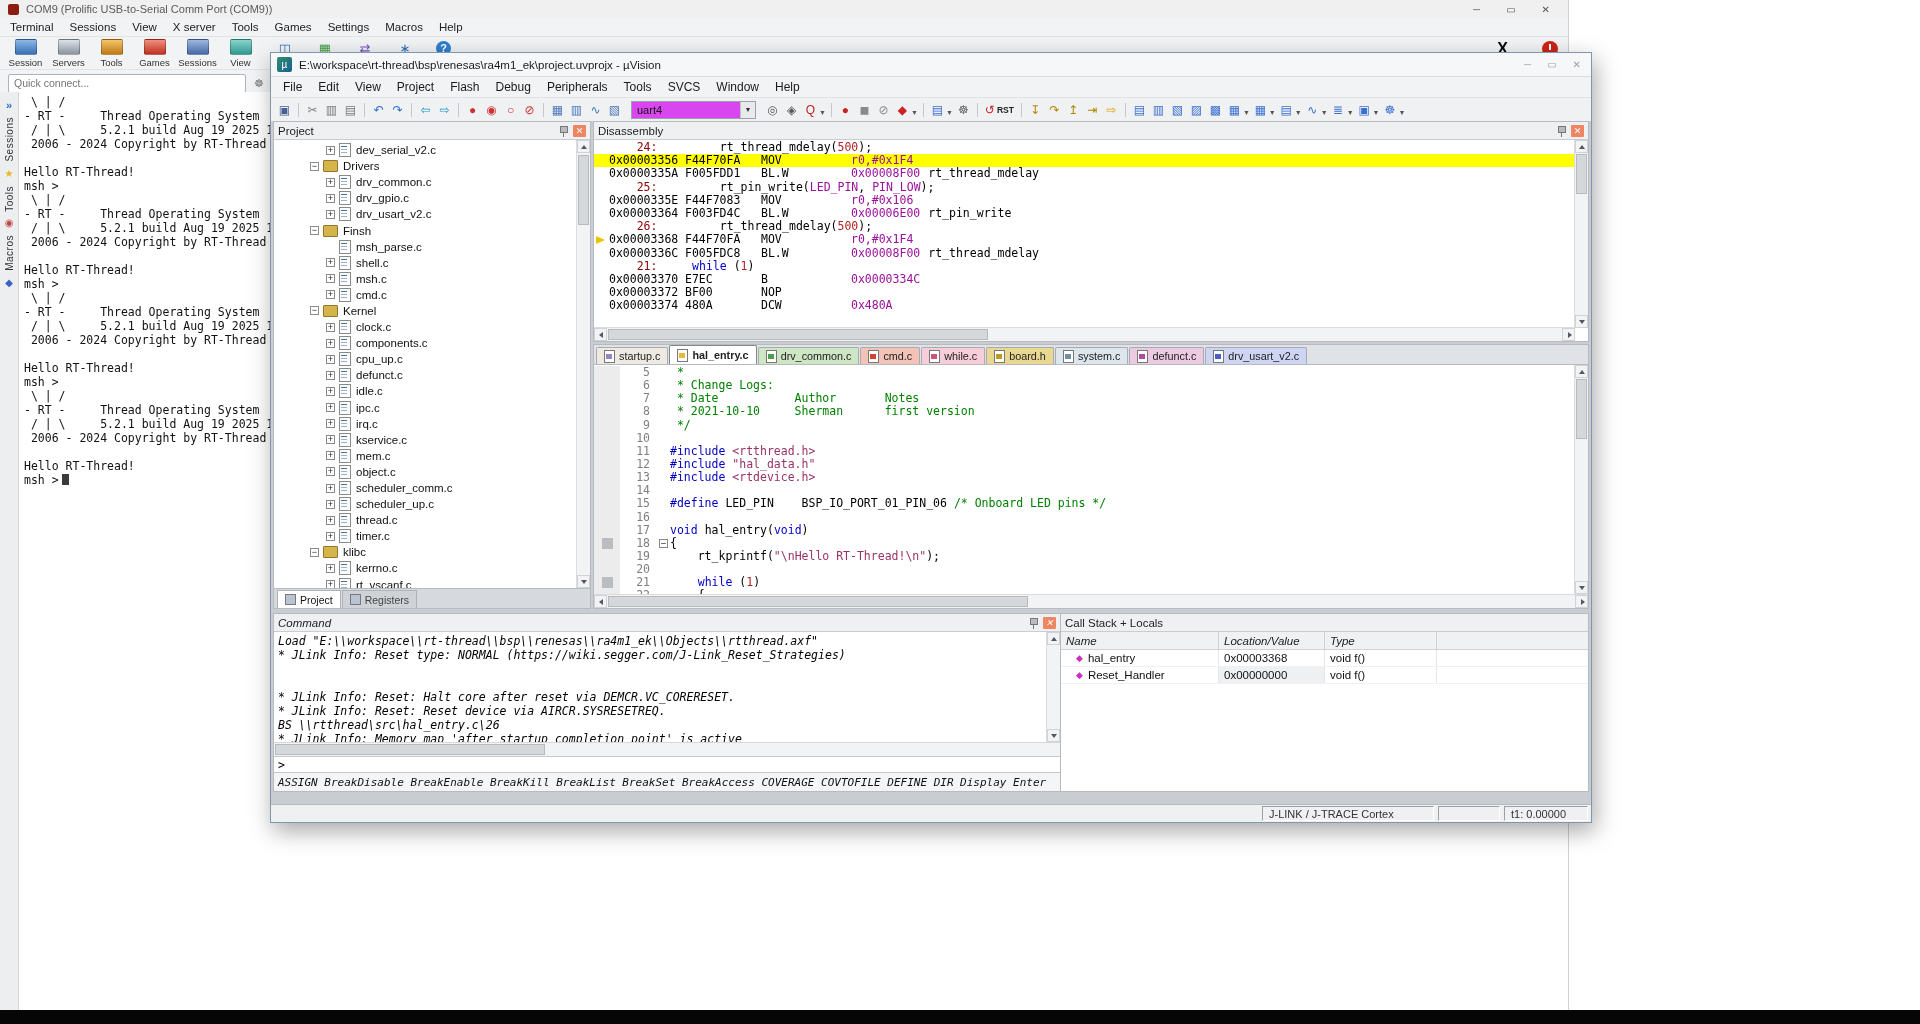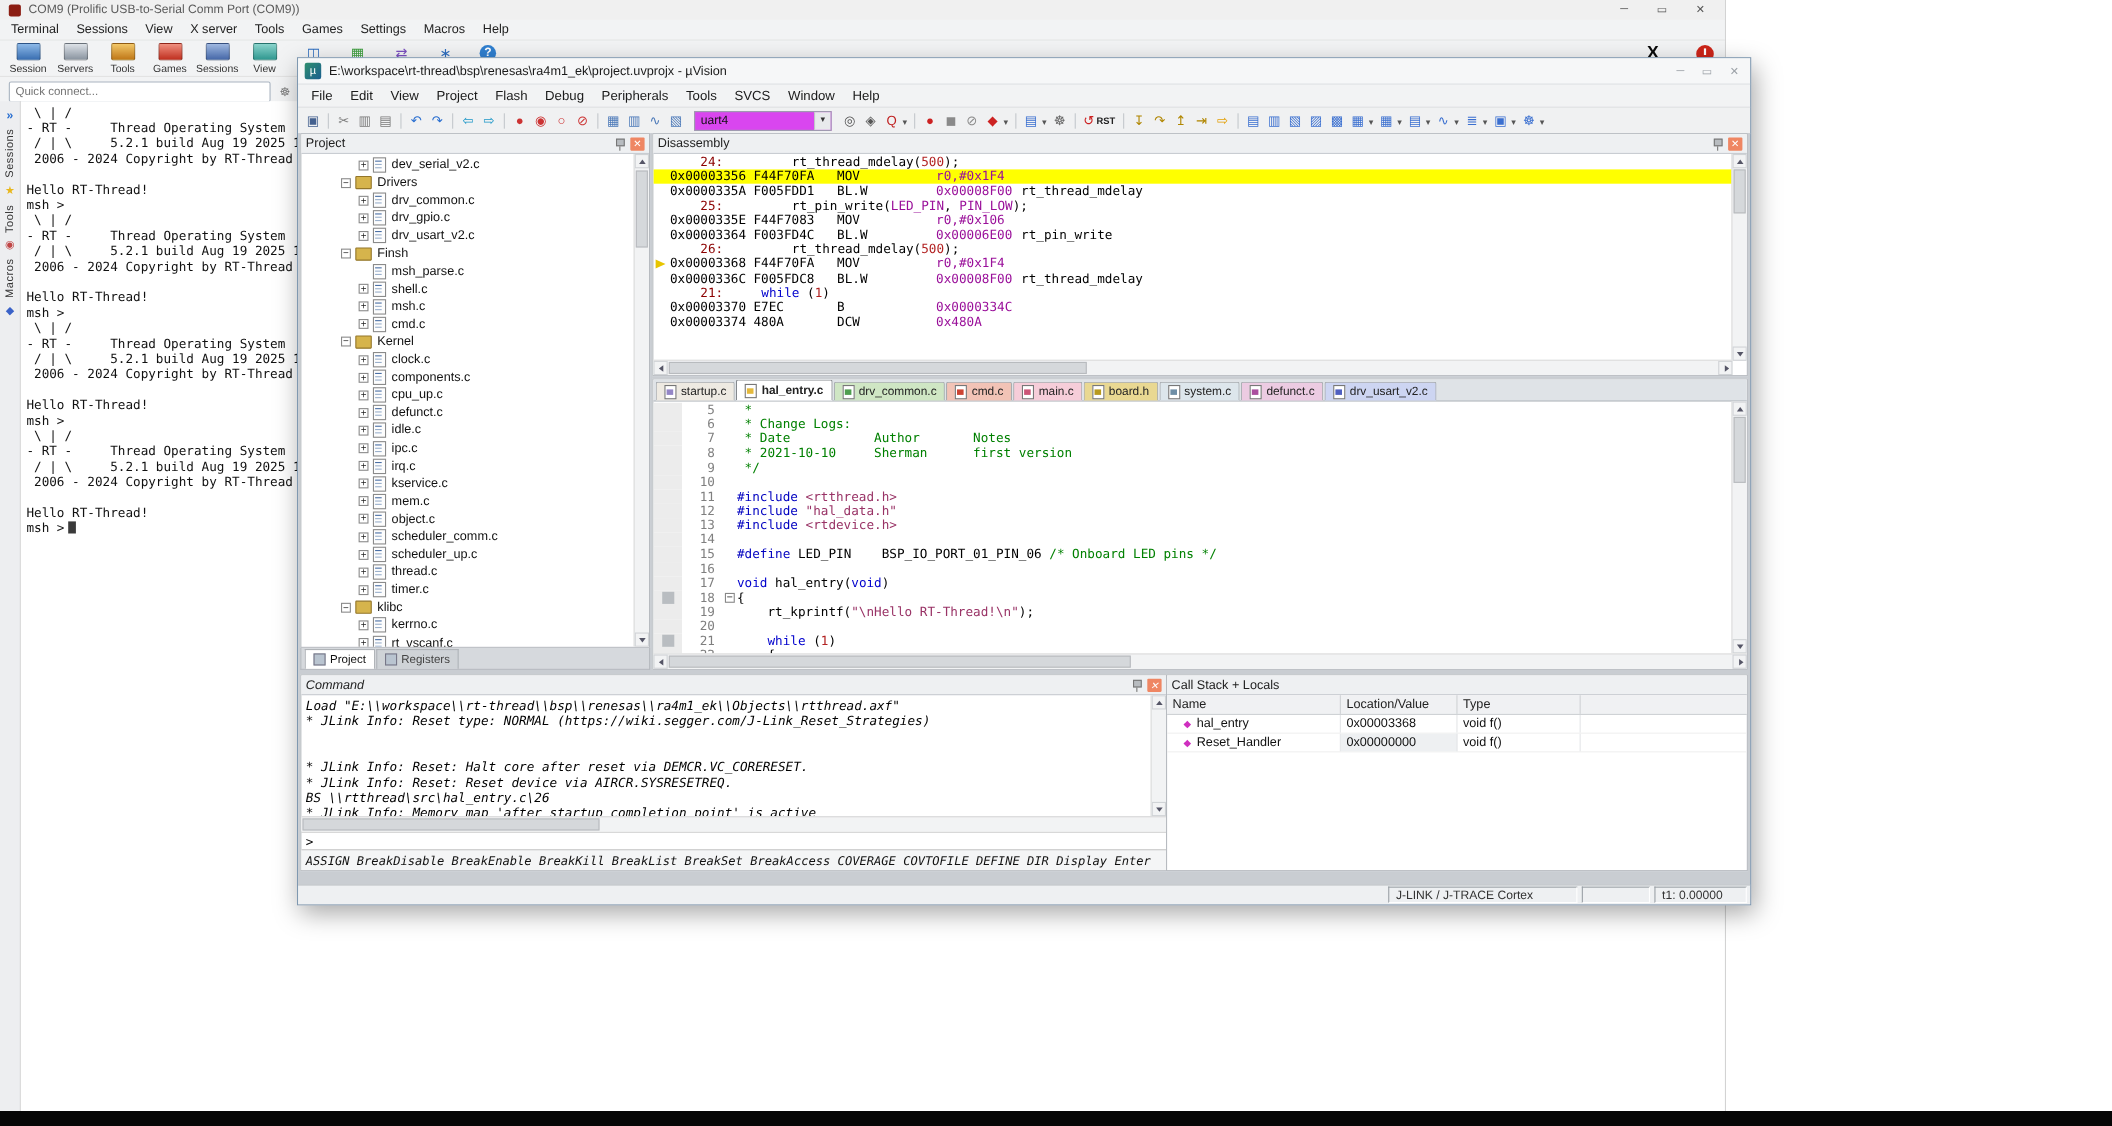--- a/index.html
+++ b/index.html
@@ -134,21 +134,21 @@
   .cmd-lines{position:absolute;left:4px;top:2px;right:14px;bottom:0;font-family:"DejaVu Sans Mono",monospace;font-size:11.5px;line-height:14px;color:#000;overflow:hidden;}
   .cmd-line{white-space:pre;height:14px;}
   .cmd-vscroll{position:absolute;top:0;bottom:0;right:0;width:13px;background:#f2f3f4;border-left:1px solid #dcdcdc;}
   .cmd-hscroll{height:13px;flex:none;position:relative;background:#f2f3f4;border-top:1px solid #d8d8d8;}
   .cmd-prompt{height:15px;flex:none;border-top:1px solid #c8c8c8;font-family:"DejaVu Sans Mono",monospace;font-size:11.5px;display:flex;align-items:center;padding-left:4px;color:#000;}
   .cmd-hint{height:18px;flex:none;background:#f4f5f6;border-top:1px solid #c8c8c8;font-family:"DejaVu Sans Mono",monospace;font-size:11px;display:flex;align-items:center;padding-left:4px;white-space:nowrap;overflow:hidden;color:#111;}
 
   
   .uv-callstack{position:absolute;left:789px;top:492px;right:2px;height:179px;}
   .cs-cols{height:17px;flex:none;display:flex;background:#f0f1f3;border-bottom:1px solid #cfd2d5;font-size:11.5px;color:#222;}
-  .cs-col{padding:0 5px;border-right:1px solid #cfd2d5;display:flex;align-items:center;box-sizing:border-box;}
+  .cs-col{padding:0 5px;border-right:1px solid #cfd2d5;display:flex;align-items:center;box-sizing:border-box;font-style:italic;}
   .cs-w0{width:158px;}.cs-w1{width:106px;}.cs-w2{width:112px;}
   .cs-rows{flex:1;font-size:11.5px;color:#111;}
   .cs-row{height:16px;display:flex;align-items:center;border-bottom:1px solid #f0f0f0;}
   .cs-cell{padding:0 5px;border-right:1px solid #e4e6e8;height:100%;display:flex;align-items:center;box-sizing:border-box;white-space:nowrap;overflow:hidden;}
   .cs-ic{color:#cf2fbf;font-size:9px;margin:0 5px 0 10px;}
   .cell-dim{background:#eef0f2;}
 
   
   .uv-buildstrip{position:absolute;left:0;top:671px;right:0;height:12px;background:#d0d4d8;border-top:1px solid #b7bbc0;overflow:hidden;display:flex;padding-left:4px;}
   .bo-tab{background:#eef0f2;border:1px solid #a8acb0;border-bottom:none;font-size:10.5px;padding:0 9px;height:16px;display:flex;align-items:center;color:#222;}
@@ -546,20 +546,21 @@
               <div class="da-row hl" data-name="disasm-line"><span class="da-margin" data-name="disasm-margin"></span><span class="da-addr" data-name="address">0x00003356</span><span class="da-bytes" data-name="opcode-bytes">F44F70FA</span><span class="da-mnem" data-name="mnemonic">MOV</span><span class="da-ops" data-name="operands">r0,#0x1F4</span></div>
               <div class="da-row" data-name="disasm-line"><span class="da-margin" data-name="disasm-margin"></span><span class="da-addr" data-name="address">0x0000335A</span><span class="da-bytes" data-name="opcode-bytes">F005FDD1</span><span class="da-mnem" data-name="mnemonic">BL.W</span><span class="da-ops" data-name="operands">0x00008F00</span><span class="da-sym" data-name="symbol">rt_thread_mdelay</span></div>
               <div class="da-row" data-name="disasm-line"><span class="da-margin" data-name="disasm-margin"></span><span class="da-num" data-name="source-line-number">    25:</span><span class="tk-p" data-name="token">         rt_pin_write(</span><span class="tk-mc" data-name="token">LED_PIN</span><span class="tk-p" data-name="token">, </span><span class="tk-mc" data-name="token">PIN_LOW</span><span class="tk-p" data-name="token">);</span></div>
               <div class="da-row" data-name="disasm-line"><span class="da-margin" data-name="disasm-margin"></span><span class="da-addr" data-name="address">0x0000335E</span><span class="da-bytes" data-name="opcode-bytes">F44F7083</span><span class="da-mnem" data-name="mnemonic">MOV</span><span class="da-ops" data-name="operands">r0,#0x106</span></div>
               <div class="da-row" data-name="disasm-line"><span class="da-margin" data-name="disasm-margin"></span><span class="da-addr" data-name="address">0x00003364</span><span class="da-bytes" data-name="opcode-bytes">F003FD4C</span><span class="da-mnem" data-name="mnemonic">BL.W</span><span class="da-ops" data-name="operands">0x00006E00</span><span class="da-sym" data-name="symbol">rt_pin_write</span></div>
               <div class="da-row" data-name="disasm-line"><span class="da-margin" data-name="disasm-margin"></span><span class="da-num" data-name="source-line-number">    26:</span><span class="tk-p" data-name="token">         rt_thread_mdelay(</span><span class="tk-l" data-name="token">500</span><span class="tk-p" data-name="token">);</span></div>
               <div class="da-row" data-name="disasm-line"><span class="da-margin" data-name="disasm-margin"><span class="da-arrow" data-name="current-pc-arrow-icon"></span></span><span class="da-addr" data-name="address">0x00003368</span><span class="da-bytes" data-name="opcode-bytes">F44F70FA</span><span class="da-mnem" data-name="mnemonic">MOV</span><span class="da-ops" data-name="operands">r0,#0x1F4</span></div>
               <div class="da-row" data-name="disasm-line"><span class="da-margin" data-name="disasm-margin"></span><span class="da-addr" data-name="address">0x0000336C</span><span class="da-bytes" data-name="opcode-bytes">F005FDC8</span><span class="da-mnem" data-name="mnemonic">BL.W</span><span class="da-ops" data-name="operands">0x00008F00</span><span class="da-sym" data-name="symbol">rt_thread_mdelay</span></div>
               <div class="da-row" data-name="disasm-line"><span class="da-margin" data-name="disasm-margin"></span><span class="da-num" data-name="source-line-number">    21:</span><span class="tk-p" data-name="token">     </span><span class="tk-k" data-name="token">while</span><span class="tk-p" data-name="token"> (</span><span class="tk-l" data-name="token">1</span><span class="tk-p" data-name="token">)</span></div>
               <div class="da-row" data-name="disasm-line"><span class="da-margin" data-name="disasm-margin"></span><span class="da-addr" data-name="address">0x00003370</span><span class="da-bytes" data-name="opcode-bytes">E7EC</span><span class="da-mnem" data-name="mnemonic">B</span><span class="da-ops" data-name="operands">0x0000334C</span></div>
+              <div class="da-row" data-name="disasm-line"><span class="da-margin" data-name="disasm-margin"></span><span class="da-addr" data-name="address">0x00003372</span><span class="da-bytes" data-name="opcode-bytes">BF00</span><span class="da-mnem" data-name="mnemonic">NOP</span><span class="da-ops" data-name="operands"></span></div>
               <div class="da-row" data-name="disasm-line"><span class="da-margin" data-name="disasm-margin"></span><span class="da-addr" data-name="address">0x00003374</span><span class="da-bytes" data-name="opcode-bytes">480A</span><span class="da-mnem" data-name="mnemonic">DCW</span><span class="da-ops" data-name="operands">0x480A</span></div>
             </div>
           <div class="sbv" data-name="disassembly-vscrollbar">
             <span class="sb-btn sb-up" data-name="scroll-up-icon"></span>
             <span class="sbv-thumb" style="top:14px;height:40px;" data-name="scrollbar-thumb"></span>
             <span class="sb-btn sb-down" data-name="scroll-down-icon"></span>
           </div>
           <div class="sbh" data-name="disassembly-hscrollbar">
             <span class="sb-btn sb-left" data-name="scroll-left-icon"></span>
             <span class="sbh-thumb" style="left:14px;width:380px;" data-name="scrollbar-thumb"></span>
@@ -591,21 +592,21 @@
             <span class="ed-tab" data-name="tab-cmd-c" style="background: rgb(242, 195, 182);">
               <span class="ed-tab-ico" data-name="file-icon">
                 <span class="ed-tab-mark" data-name="file-icon-mark" style="background: rgb(204, 68, 51);"></span>
               </span>
               <span data-name="tab-label">cmd.c</span>
             </span>
             <span class="ed-tab" data-name="tab-main-c" style="background: rgb(246, 205, 217);">
               <span class="ed-tab-ico" data-name="file-icon">
                 <span class="ed-tab-mark" data-name="file-icon-mark" style="background: rgb(204, 85, 119);"></span>
               </span>
-              <span data-name="tab-label">main.c</span>
+              <span data-name="tab-label">while.c</span>
             </span>
             <span class="ed-tab" data-name="tab-board-h" style="background: rgb(233, 216, 146);">
               <span class="ed-tab-ico" data-name="file-icon">
                 <span class="ed-tab-mark" data-name="file-icon-mark" style="background: rgb(184, 154, 30);"></span>
               </span>
               <span data-name="tab-label">board.h</span>
             </span>
             <span class="ed-tab" data-name="tab-system-c" style="background: rgb(221, 230, 236);">
               <span class="ed-tab-ico" data-name="file-icon">
                 <span class="ed-tab-mark" data-name="file-icon-mark" style="background: rgb(110, 142, 166);"></span>

